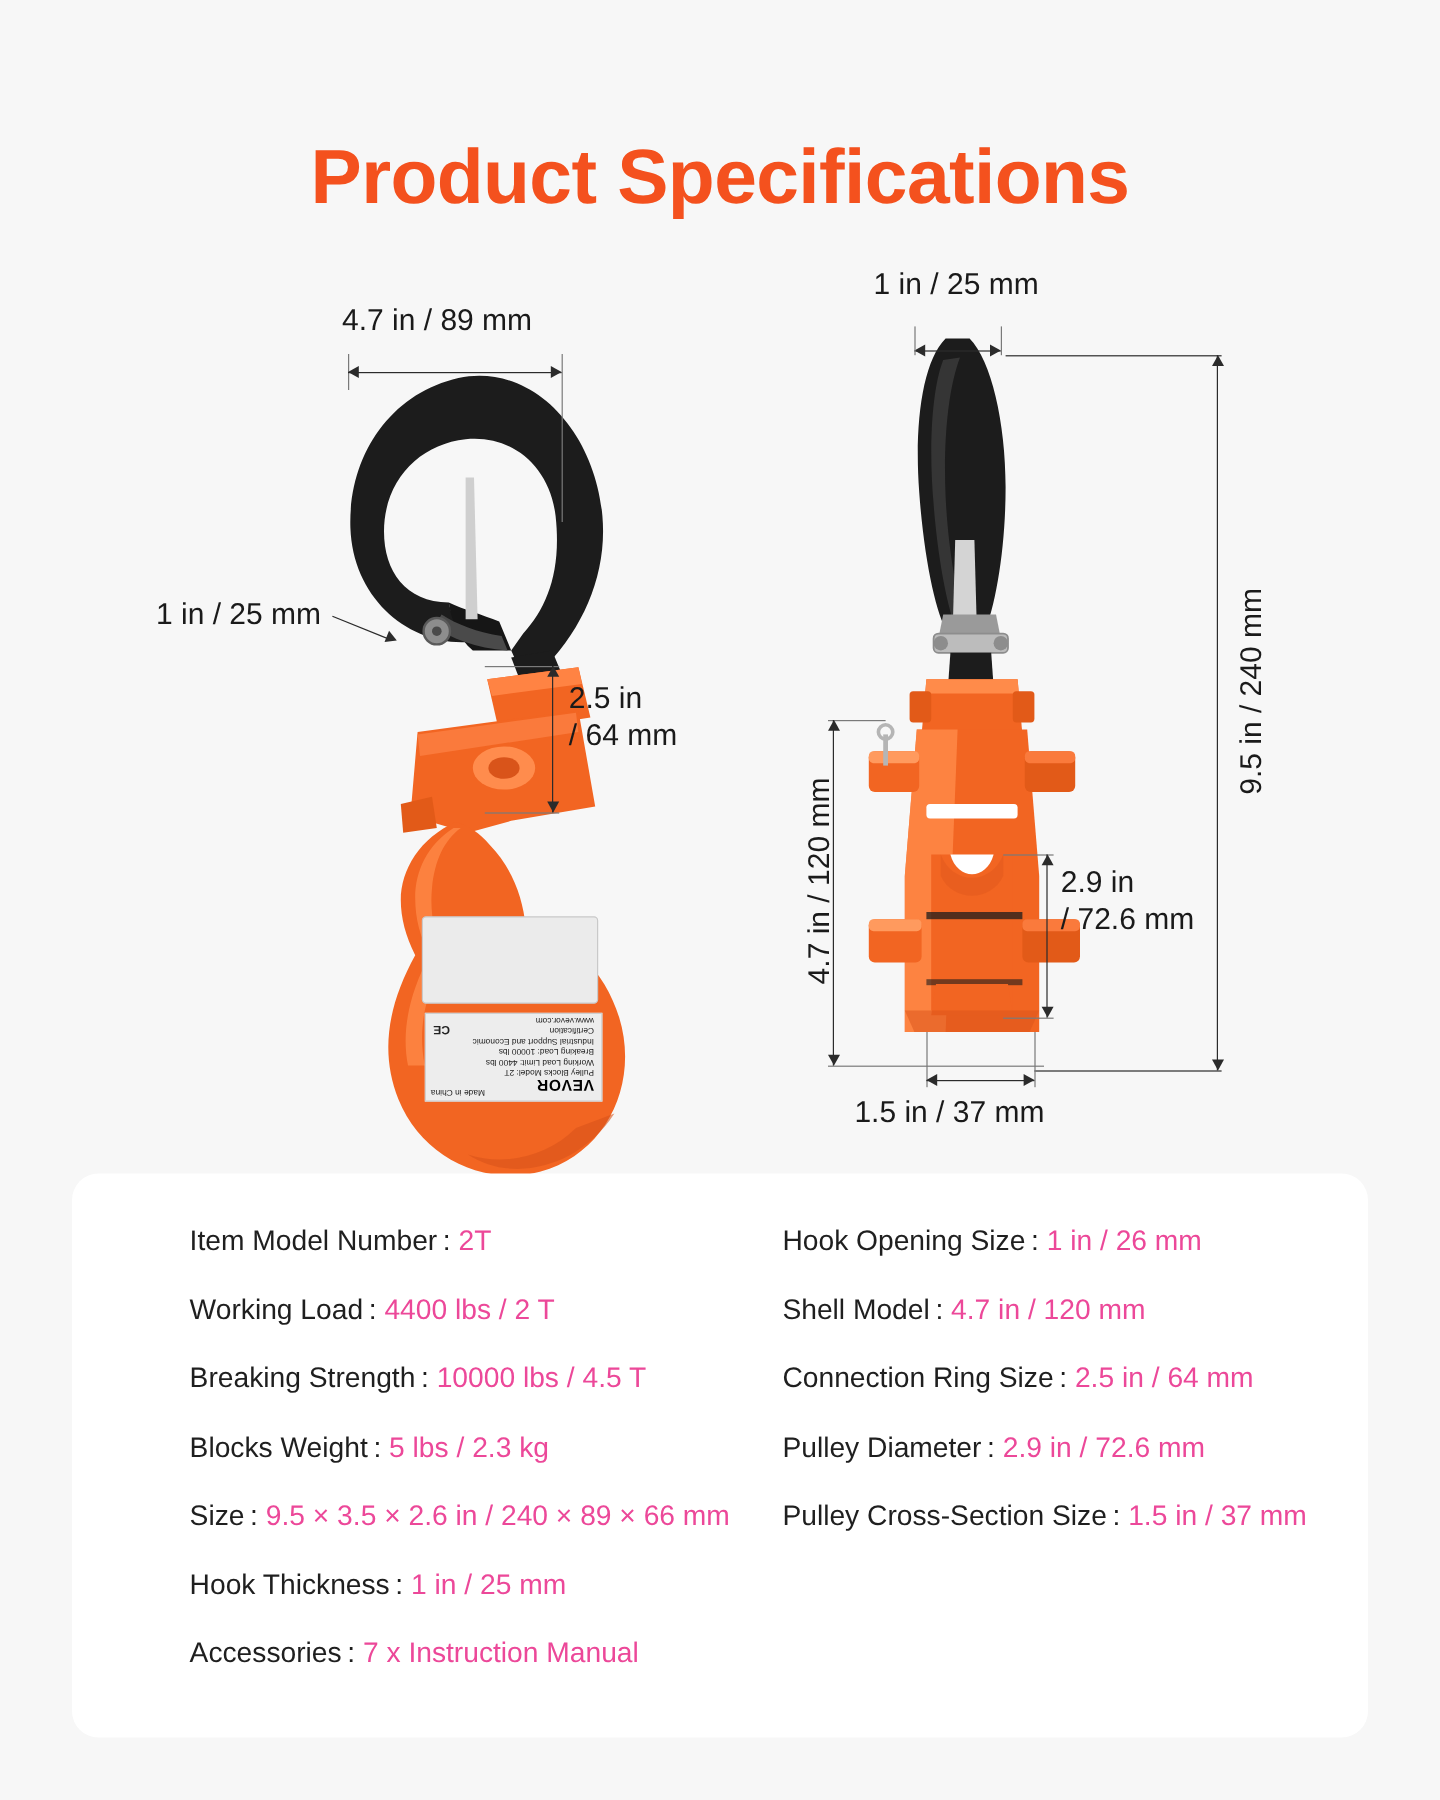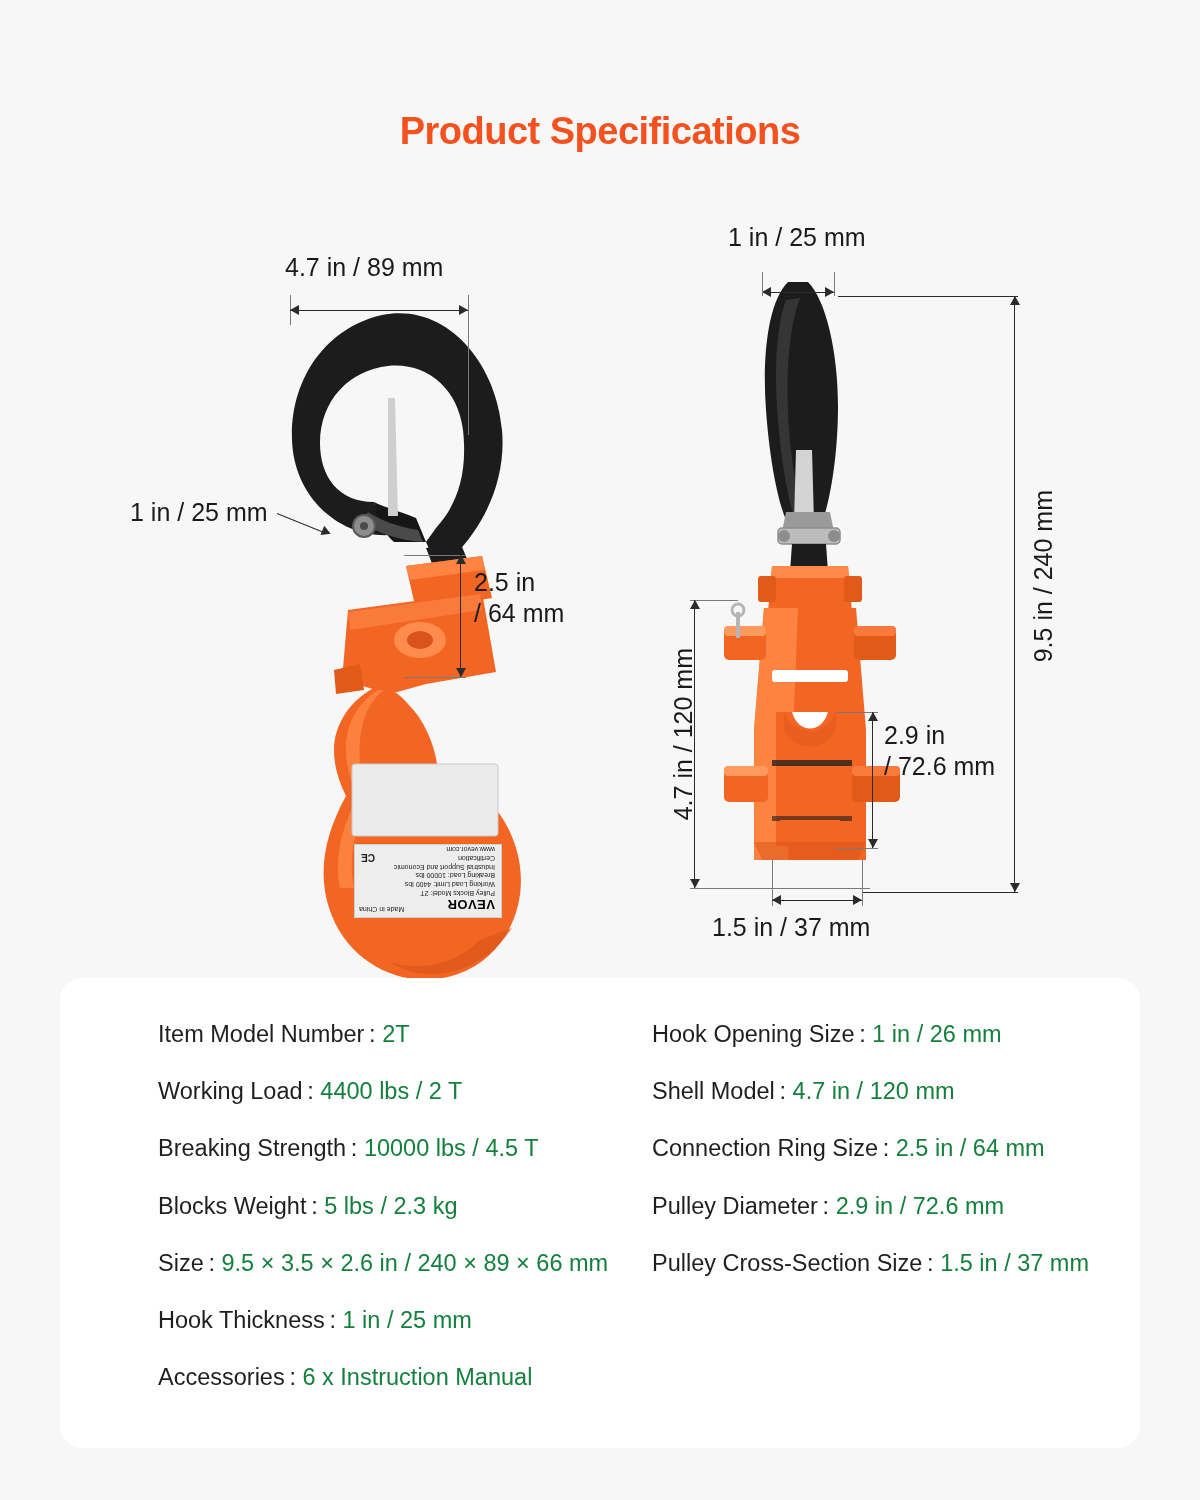--- a/index.html
+++ b/index.html
@@ -18,21 +18,21 @@
     position: relative;
     width: 1200px;
     height: 1500px;
   }
   .title {
     position: absolute;
     top: 110px;
     left: 0;
     width: 1200px;
     text-align: center;
-    font-size: 38px;
+    font-size: 64px;
     font-weight: bold;
     color: #f4511e;
     letter-spacing: -0.5px;
   }
 
   
   .diagram {
     position: absolute;
     top: 200px;
     left: 0;
@@ -123,21 +123,21 @@
   .spec-col.left { padding-left: 58px; box-sizing: border-box; }
   .spec-col.right { padding-left: 52px; box-sizing: border-box; }
   .spec-row {
     font-size: 23.5px;
     color: #1f1f1f;
     margin-bottom: 29px;
     line-height: 1.2;
     white-space: nowrap;
   }
   .spec-row .val {
-    color: #15803d;
+    color: #ec4899;
   }
 
   
   .art { position: absolute; }
   .label-box {
     position: absolute;
     background: #ededed;
     border: 1px solid #cfcfcf;
     transform: rotate(180deg);
     overflow: hidden;
@@ -354,21 +354,21 @@
         <div class="spec-row">
           <span>Size :</span>
           <span class="val">9.5 × 3.5 × 2.6 in / 240 × 89 × 66 mm</span>
         </div>
         <div class="spec-row">
           <span>Hook Thickness :</span>
           <span class="val">1 in / 25 mm</span>
         </div>
         <div class="spec-row">
           <span>Accessories :</span>
-          <span class="val">6 x Instruction Manual</span>
+          <span class="val">7 x Instruction Manual</span>
         </div>
       </div>
 
       <div class="spec-col right">
         <div class="spec-row">
           <span>Hook Opening Size :</span>
           <span class="val">1 in / 26 mm</span>
         </div>
         <div class="spec-row">
           <span>Shell Model :</span>

